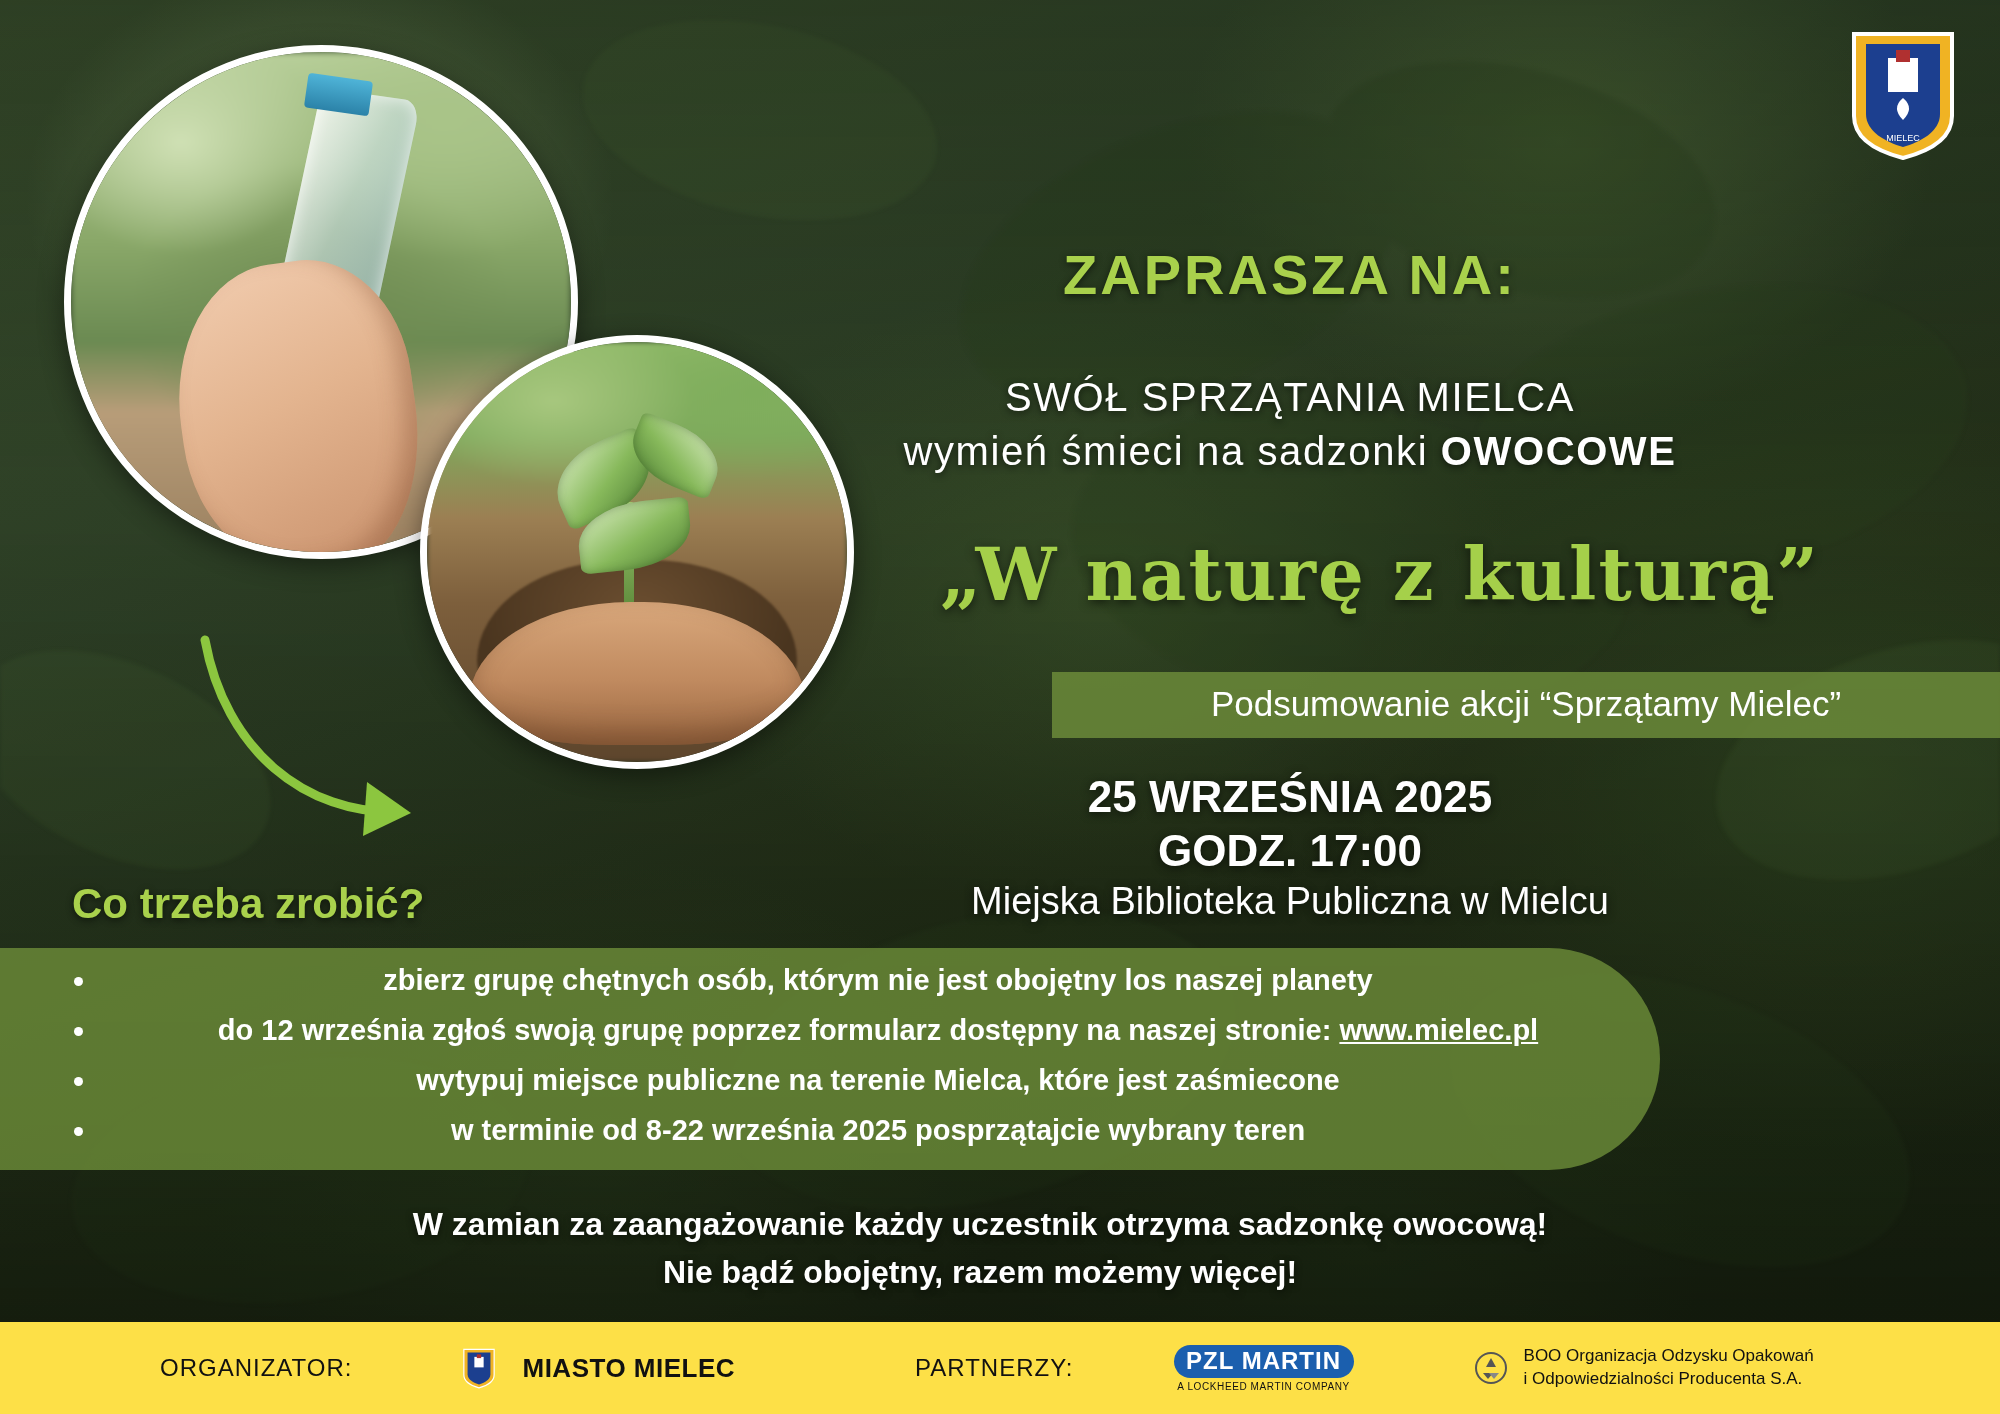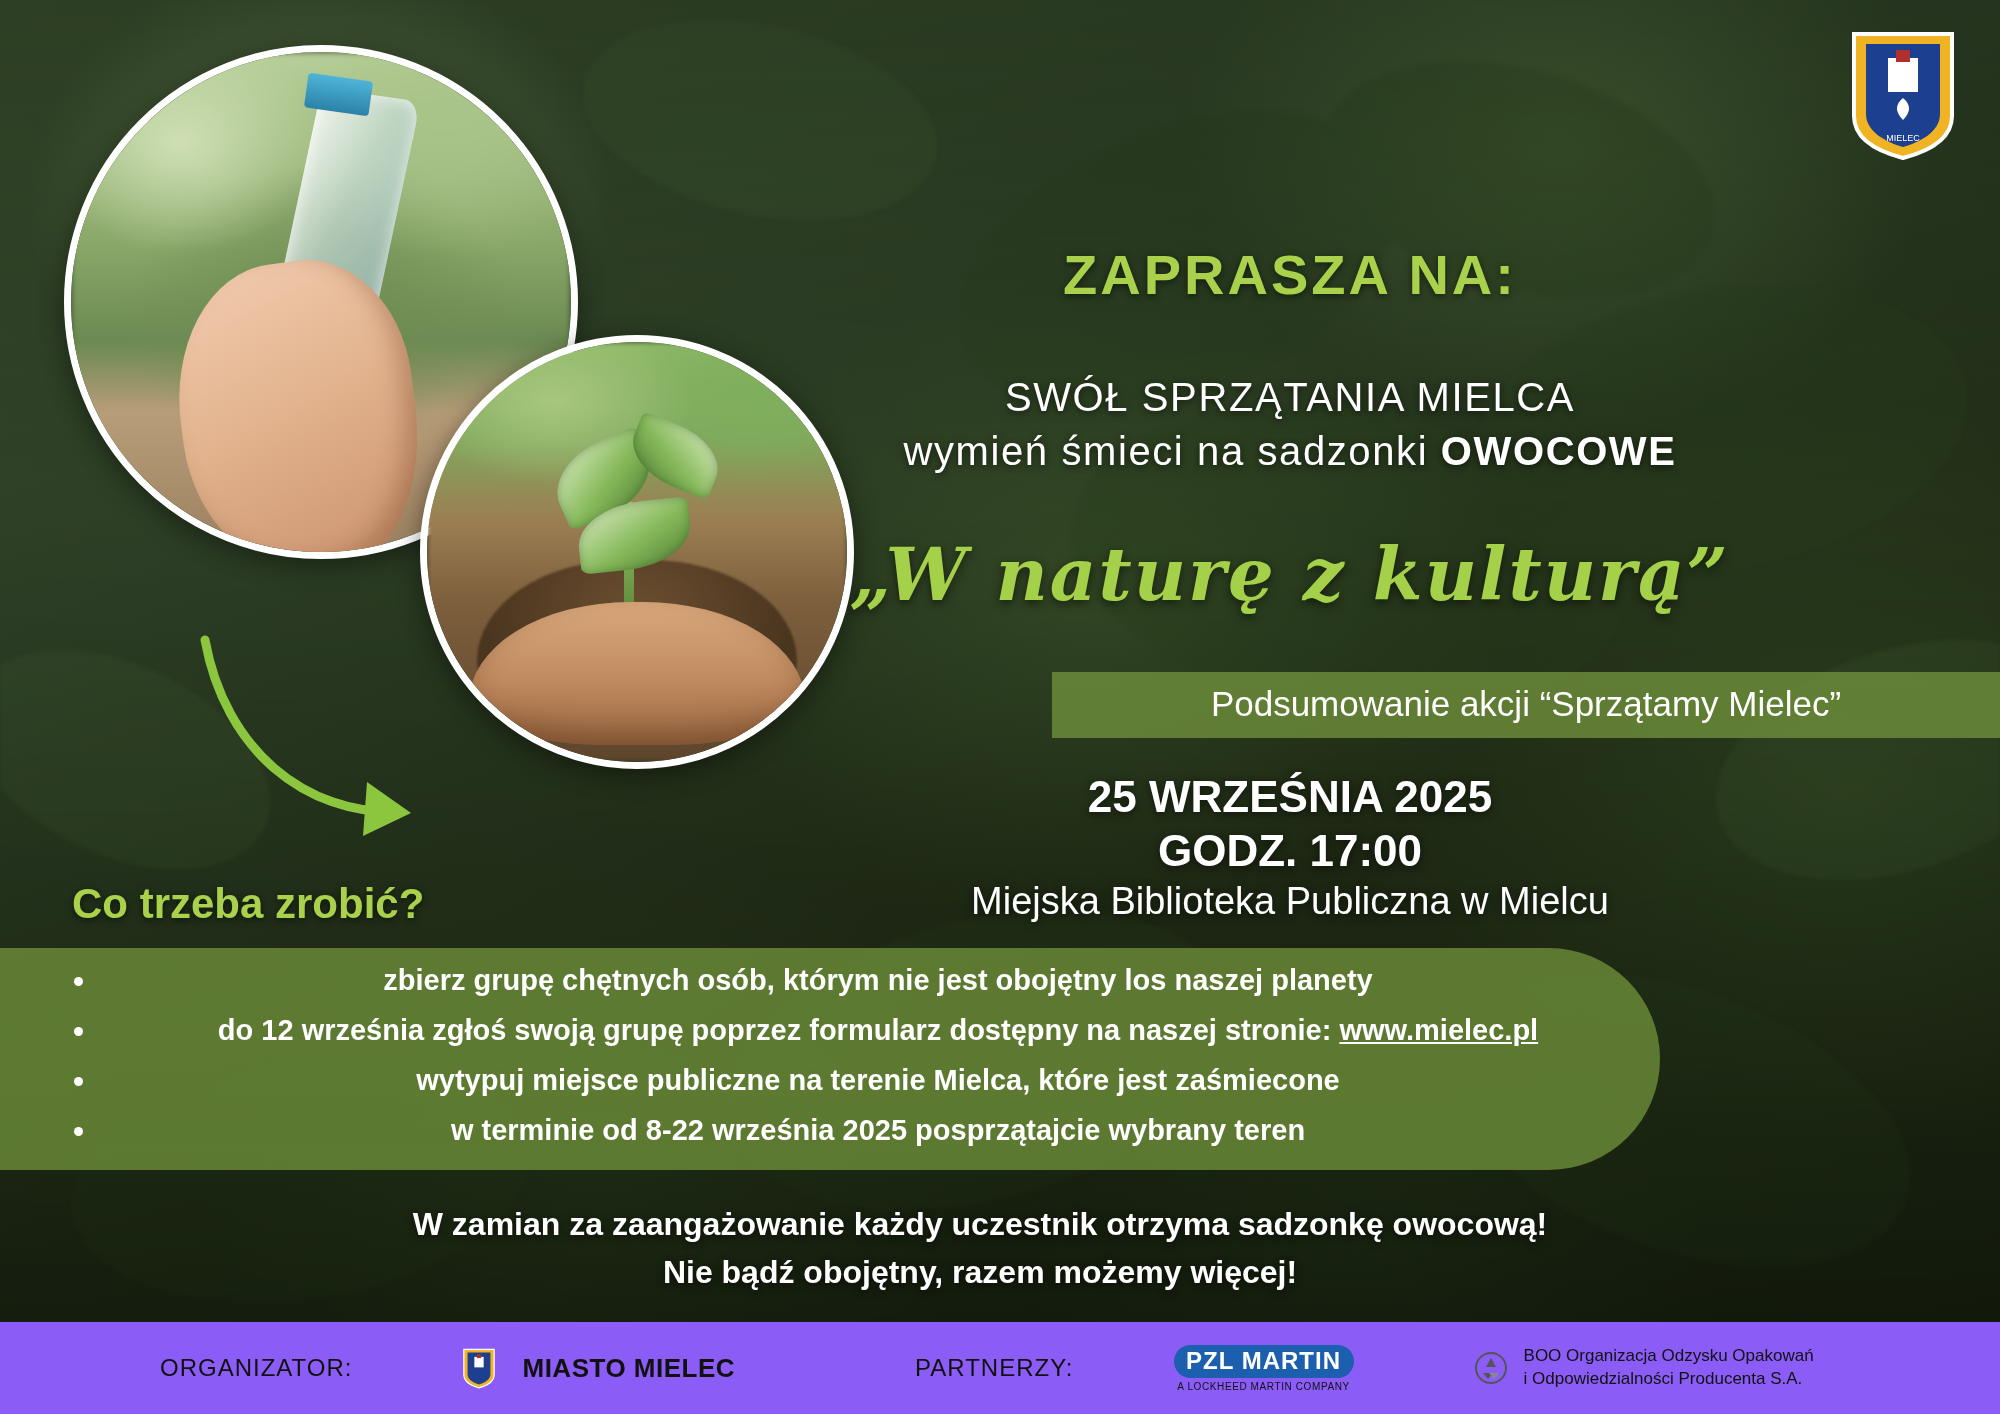--- a/index.html
+++ b/index.html
@@ -227,24 +227,23 @@
     line-height: 1.36;
     text-shadow: 0 2px 7px rgba(0,0,0,.6);
   }
   .akcja .bold { font-weight: bold; }
 
   .slogan {
     position: absolute;
     left: 760px;
     top: 532px;
     width: 1060px;
-    text-align: center;
+    text-align: right;
     color: #a5d04a;
     font-family: "DejaVu Serif", serif;
-    font-style: italic;
     font-weight: bold;
     font-size: 72px;
     letter-spacing: 2px;
     text-shadow: 0 3px 10px rgba(0,0,0,.55);
   }
 
   .podsumowanie-bar {
     position: absolute;
     left: 1052px;
     top: 672px;
@@ -340,21 +339,21 @@
     text-shadow: 0 2px 7px rgba(0,0,0,.6);
   }
 
   
   .footer {
     position: absolute;
     left: 0;
     bottom: 0;
     width: 2000px;
     height: 92px;
-    background: #8b5cf6;
+    background: #fde047;
     display: flex;
     align-items: center;
   }
   .footer-inner {
     display: flex;
     align-items: center;
     width: 100%;
     padding: 0 40px;
     box-sizing: border-box;
     gap: 0;

